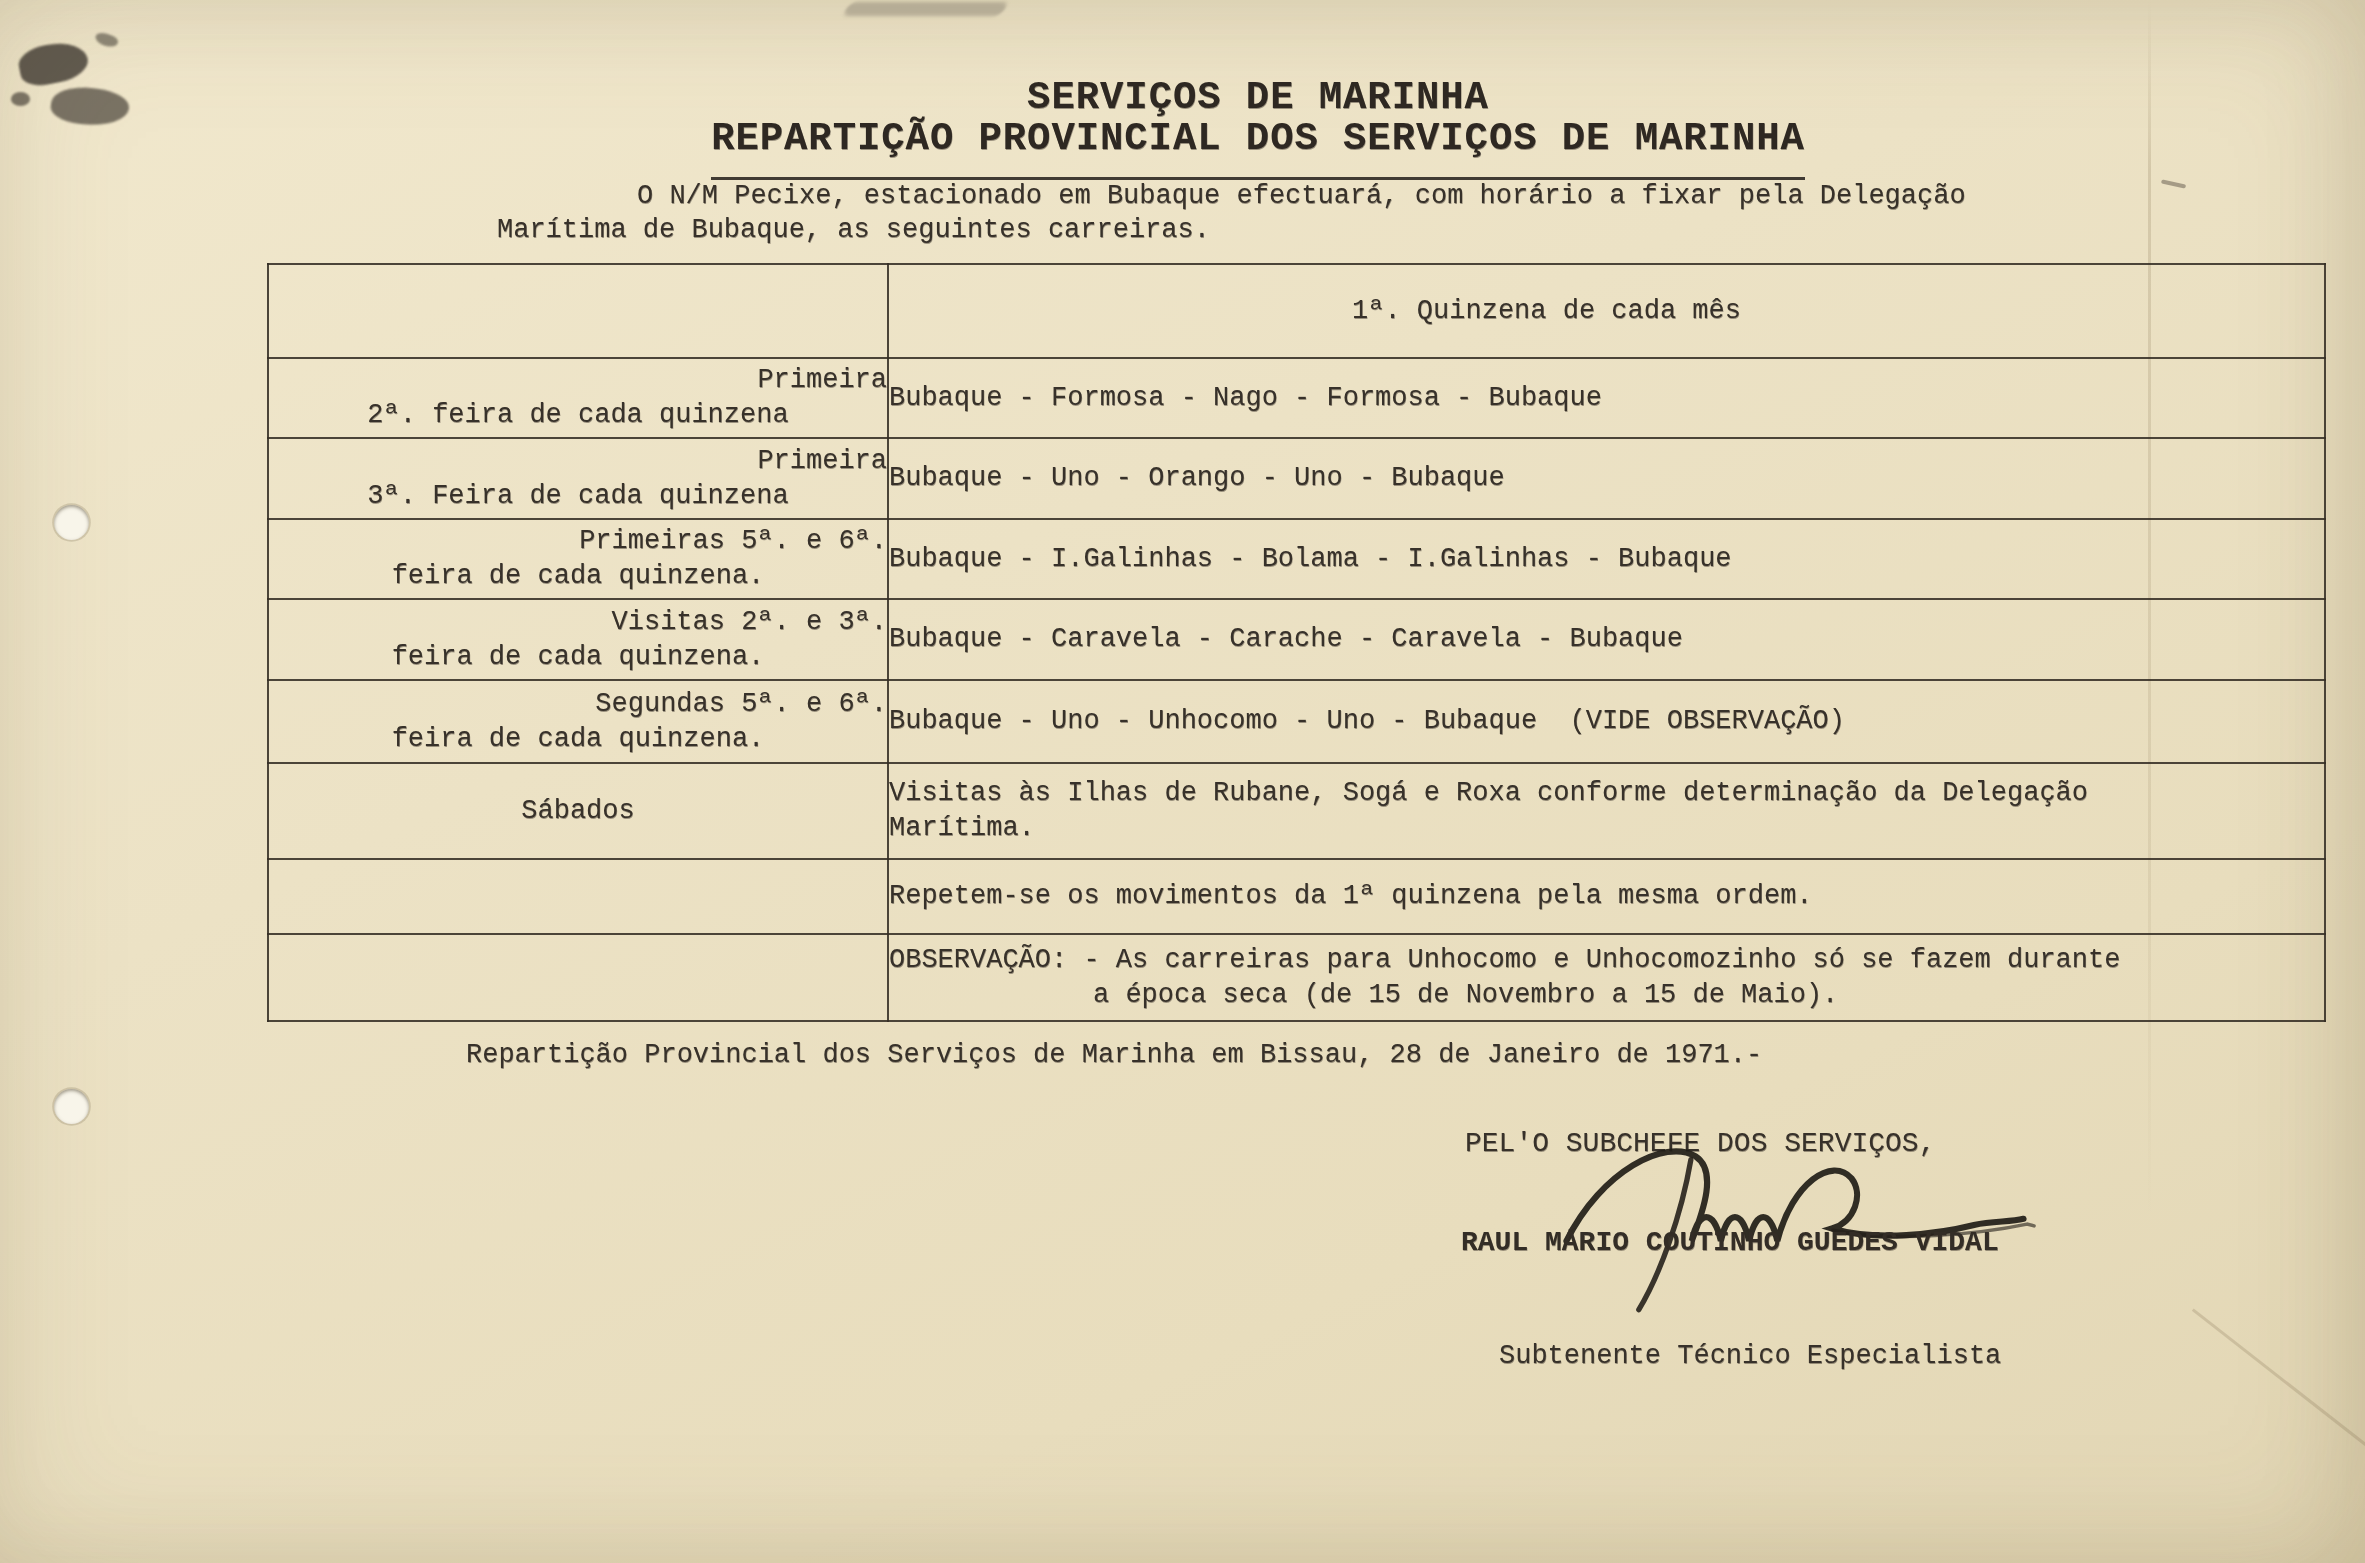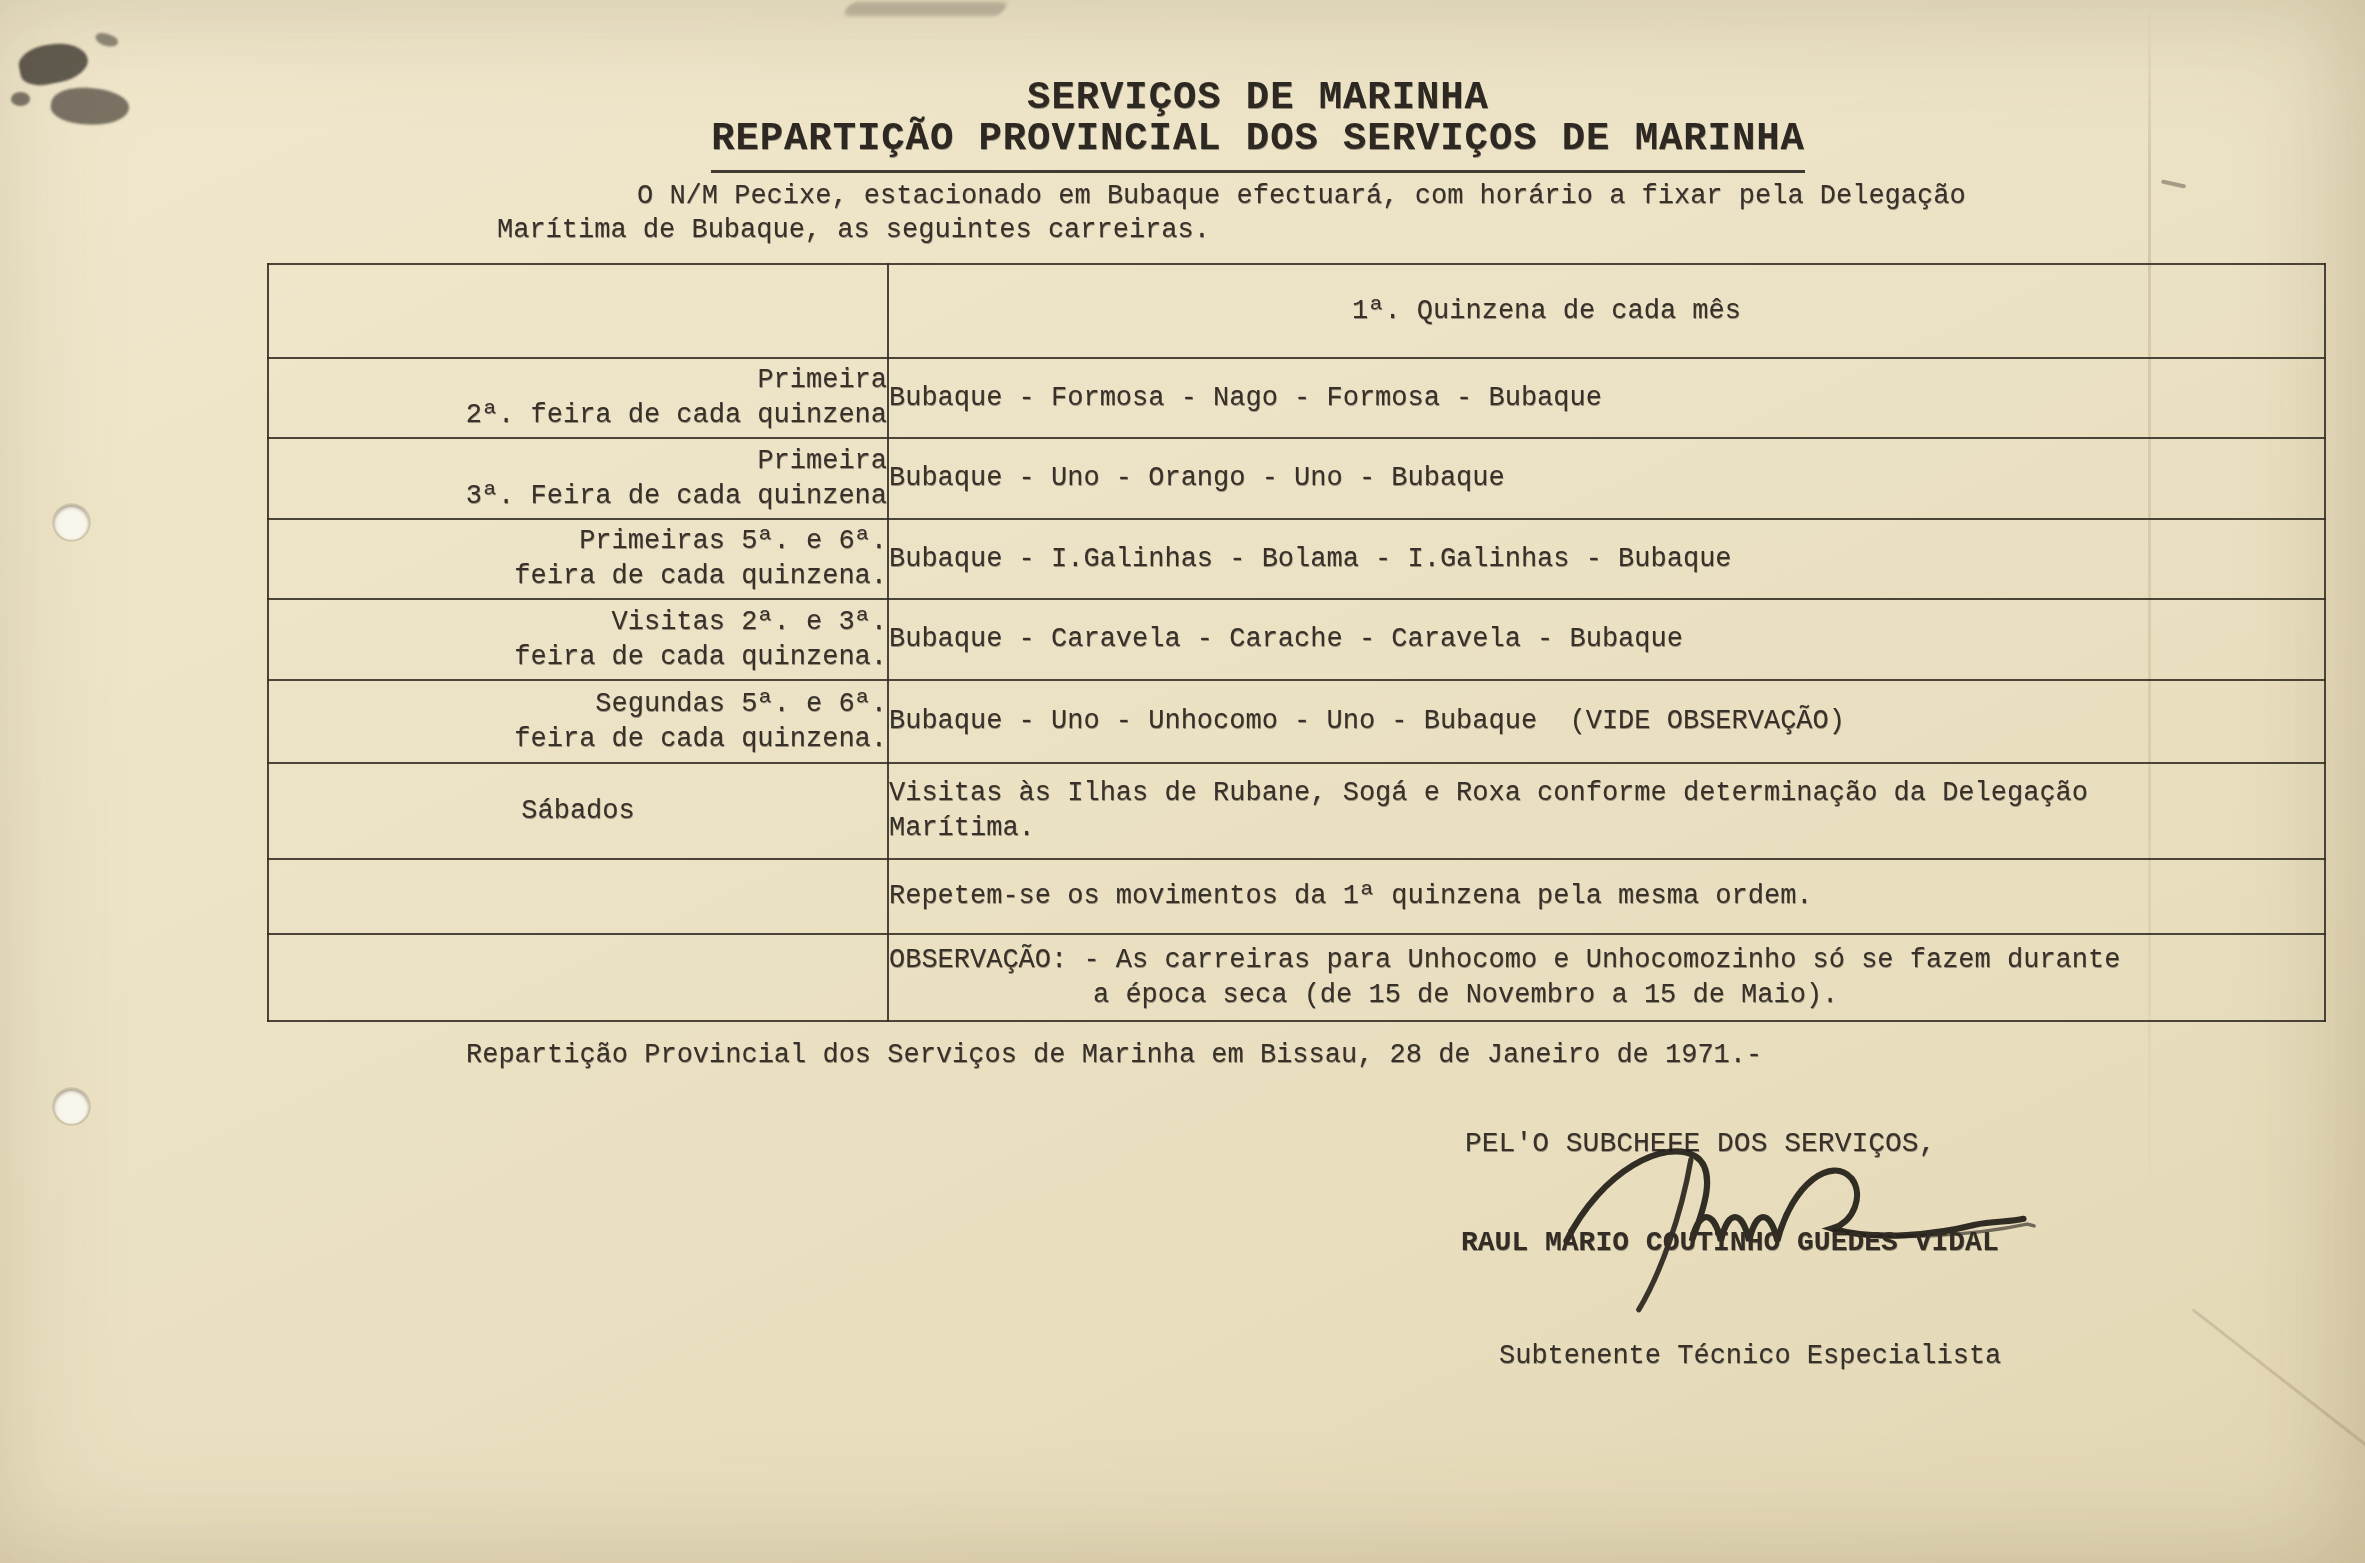--- a/index.html
+++ b/index.html
@@ -28,38 +28,38 @@
   .ink-d { left:95px; top:34px; width:23px; height:12.4px; opacity:.5; border-radius:50% 40% 60% 50%; transform:rotate(20deg); filter:blur(0.9px); }
   .smudge-top { position:absolute; left:846px; top:1.8px; width:159px; height:14px; background:#8d8574; opacity:.5; filter:blur(1.8px); transform:skewX(-32deg); border-radius:7px; }
   .dash-tr { position:absolute; left:2161px; top:182px; width:25px; height:4.4px; background:#6c6354; opacity:.55; transform:rotate(12deg); border-radius:2.6px; }
   .fold-v { position:absolute; left:2148px; top:0; width:2.6px; height:1218px;
     background:linear-gradient(180deg, rgba(120,100,65,0) 0%, rgba(120,100,65,0.20) 14%, rgba(120,100,65,0.12) 68%, rgba(120,100,65,0) 100%); }
   .crease-br { position:absolute; left:2163px; top:1395px; width:282px; height:2.6px; background:rgba(110,90,60,0.20); transform:rotate(38deg); }
 
   
   .titles { position:absolute; top:78px; left:702px; width:1112px; text-align:center;
     font-weight:bold; font-size:39px; line-height:41px; color:#2e2822; letter-spacing:0.9px; }
-  .titles .u { border-bottom:3.5px solid rgba(46,40,34,0.9); padding-bottom:9px; }
+  .titles .u { border-bottom:3.5px solid rgba(46,40,34,0.9); padding-bottom:16px; }
 
   
   .intro { position:absolute; top:179px; left:497px; font-size:27px; line-height:34px; }
   .intro .line1 { padding-left:140px; }
 
   
   table.schedule { position:absolute; top:263px; left:267px; width:2057px;
     border-collapse:collapse; table-layout:fixed; font-size:27px; line-height:35px; }
   table.schedule td { border:2.6px solid rgba(52,45,36,0.88); padding:0; vertical-align:middle; }
   table.schedule col.c1 { width:620px; }
   table.schedule col.c2 { width:1437px; }
   tr.h0  td{ height:92px;padding-left:36px; } tr.r1 td{ height:78px; } tr.r2 td{ height:79px; }
   tr.r3 td{ height:78px; }  tr.r4 td{ height:79px; } tr.r5 td{ height:81px; }
   tr.r6 td{ height:94px; } tr.r7 td{ height:73px; } tr.r8 td{ height:85px; }
   .day-cell { padding:1.8px 8.8px; }
   .day-l1 { text-align:right; }
-  .day-l2 { text-align:right; }
+  .day-l2 { text-align:center; }
   .day-center { text-align:center; }
   .route-cell { padding:1.8px 14px 1.8px 26.5px; }
   .route-cell div { white-space:pre-wrap; }
   .indent-obs { padding-left:204px; }
   .hdr-text { display:block; text-align:center; transform:translateX(-78px); }
 
   
   .issued { position:absolute; top:1040px; left:466px; font-size:27px; }
   .sig-title { position:absolute; top:1128px; left:1465px; font-size:28px; }
   .signer-name { position:absolute; top:1227px; left:1461px; font-size:28px; font-weight:bold; color:#332d26; }

